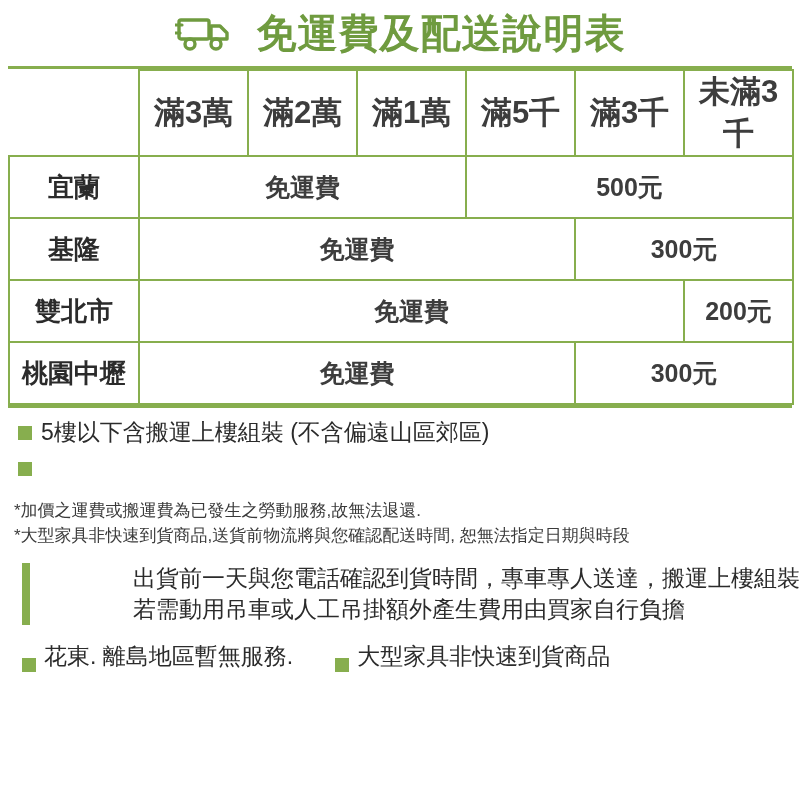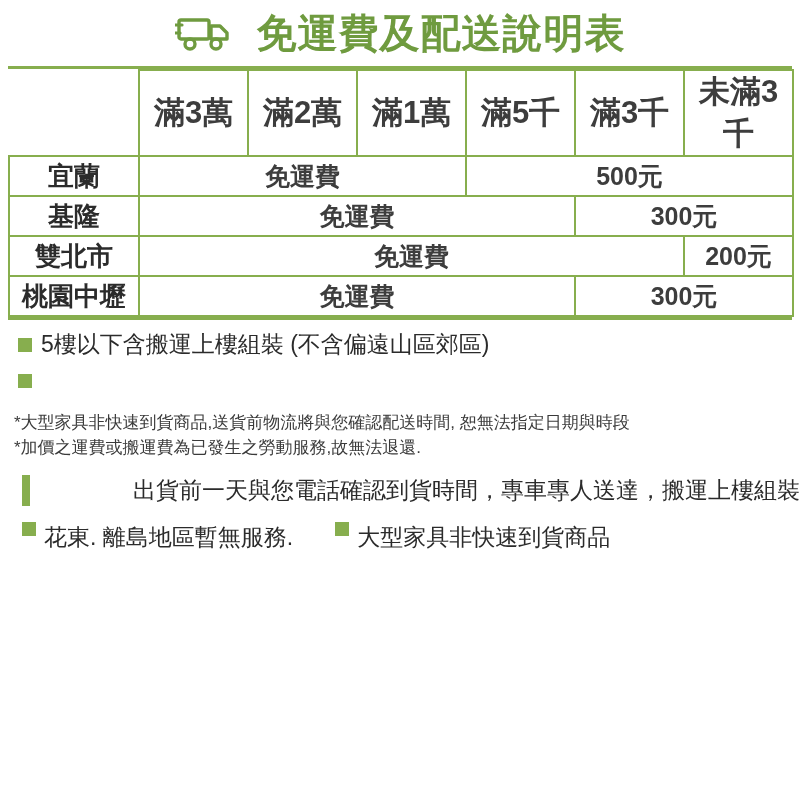--- a/index.html
+++ b/index.html
@@ -58,21 +58,21 @@
     width: 784px;
     table-layout: fixed;
   }
   table.fee td, table.fee th {
     border: 2px solid #87ae4e;
     text-align: center;
     vertical-align: middle;
     font-size: 25px;
     font-weight: bold;
     color: #3d3d3d;
-    height: 40px;
+    height: 62px;
     padding: 0 2px;
     box-sizing: border-box;
   }
   table.fee tr.head td {
     color: #3d3d3d;
     font-size: 31px;
     height: 48px;
   }
   table.fee td.region {
     color: #2b2b2b;
@@ -134,21 +134,21 @@
   }
   .highlight-text {
     font-size: 23px;
     color: #2b2b2b;
     line-height: 1.35;
   }
 
   
   .footer {
     display: flex;
-    align-items: flex-start;
+    align-items: flex-end;
     margin: 16px 0 0 22px;
     gap: 8px;
   }
   .footer .sq { margin-top: 0; }
   .footer-text {
     font-size: 23px;
     color: #2b2b2b;
   }
   .footer-gap { width: 26px; flex: 0 0 auto; }
 </style>
@@ -218,28 +218,29 @@
     <div class="note-line">
       <span class="sq"></span>
       <span class="note-text">5樓以下含搬運上樓組裝 (不含偏遠山區郊區)</span>
     </div>
     <div class="note-line">
       <span class="sq"></span>
     </div>
   </div>
 
   <div class="stars">
+    <div class="star-line">*加價之運費或搬運費為已發生之勞動服務,故無法退還.</div>
     <div class="star-line">*大型家具非快速到貨商品,送貨前物流將與您確認配送時間, 恕無法指定日期與時段</div>
-    <div class="star-line">*加價之運費或搬運費為已發生之勞動服務,故無法退還.</div>
   </div>
 
   <div class="highlight">
     <div class="vbar"></div>
     <div>
       <div class="highlight-text">出貨前一天與您電話確認到貨時間，專車專人送達，搬運上樓組裝</div>
+      <div class="highlight-text">若需動用吊車或人工吊掛額外產生費用由買家自行負擔</div>
     </div>
   </div>
 
   <div class="footer">
     <span class="sq"></span>
     <span class="footer-text">花東. 離島地區暫無服務.</span>
     <span class="footer-gap"></span>
     <span class="sq"></span>
     <span class="footer-text">大型家具非快速到貨商品</span>
   </div>

